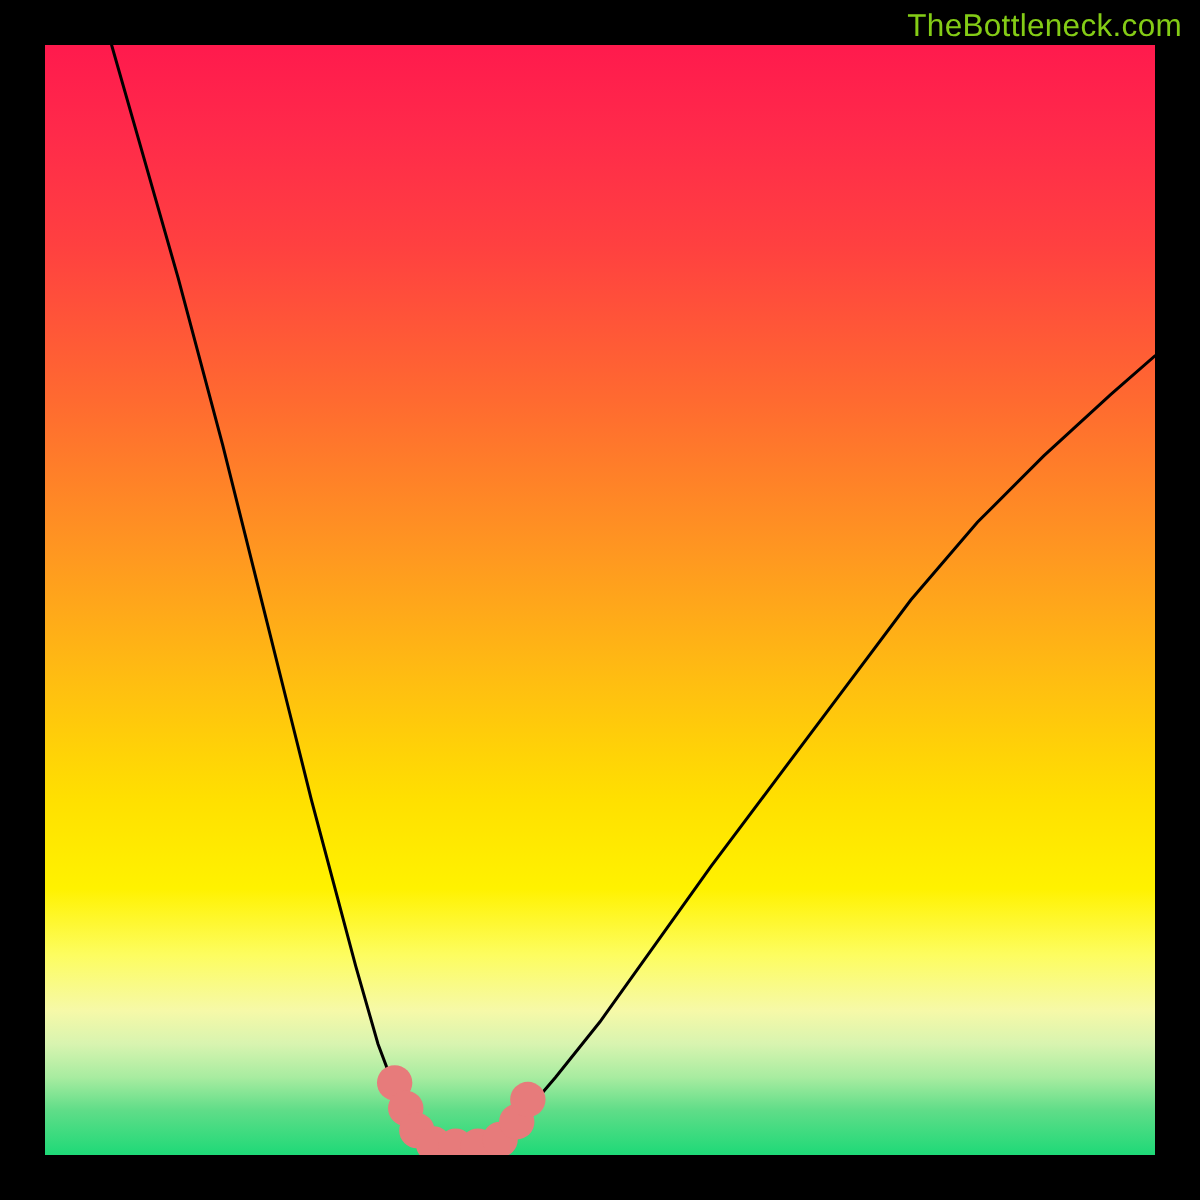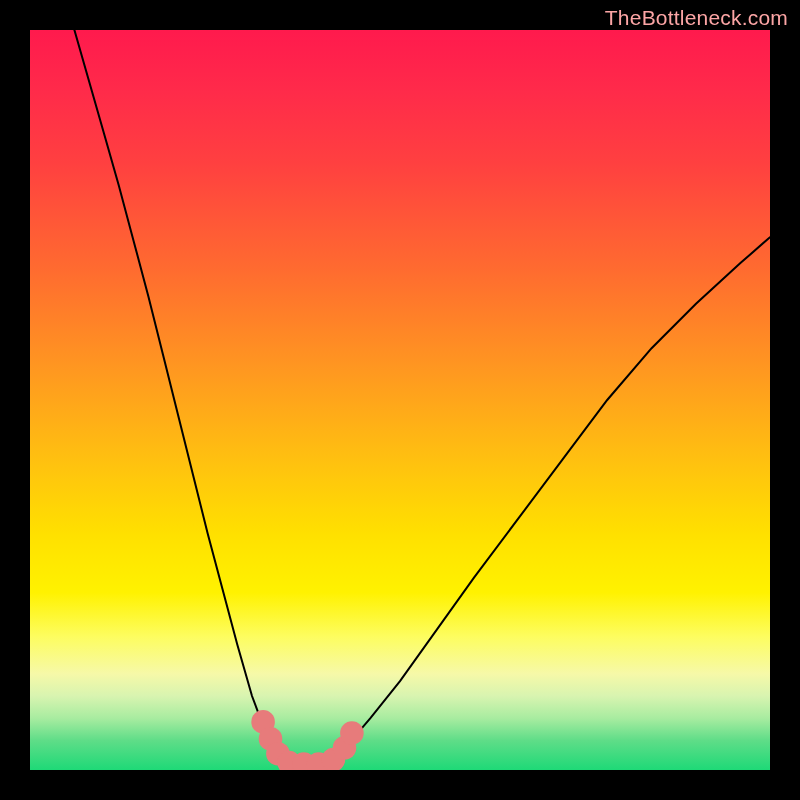--- a/index.html
+++ b/index.html
@@ -37,21 +37,21 @@
       #d8f4b0 90%,
       #a8eca0 93%,
       #5fdd88 96%,
       #1ed977 100%
     );
   }
   .watermark {
     position: absolute;
     top: 6px;
     right: 12px;
-    color: #fca5a5;
+    color: #84cc16;
     font-size: 21px;
     letter-spacing: 0.2px;
     font-weight: 500;
   }
   svg.curve {
     position: absolute;
     left: 0; top: 0;
     width: 740px; height: 740px;
   }
 </style>

